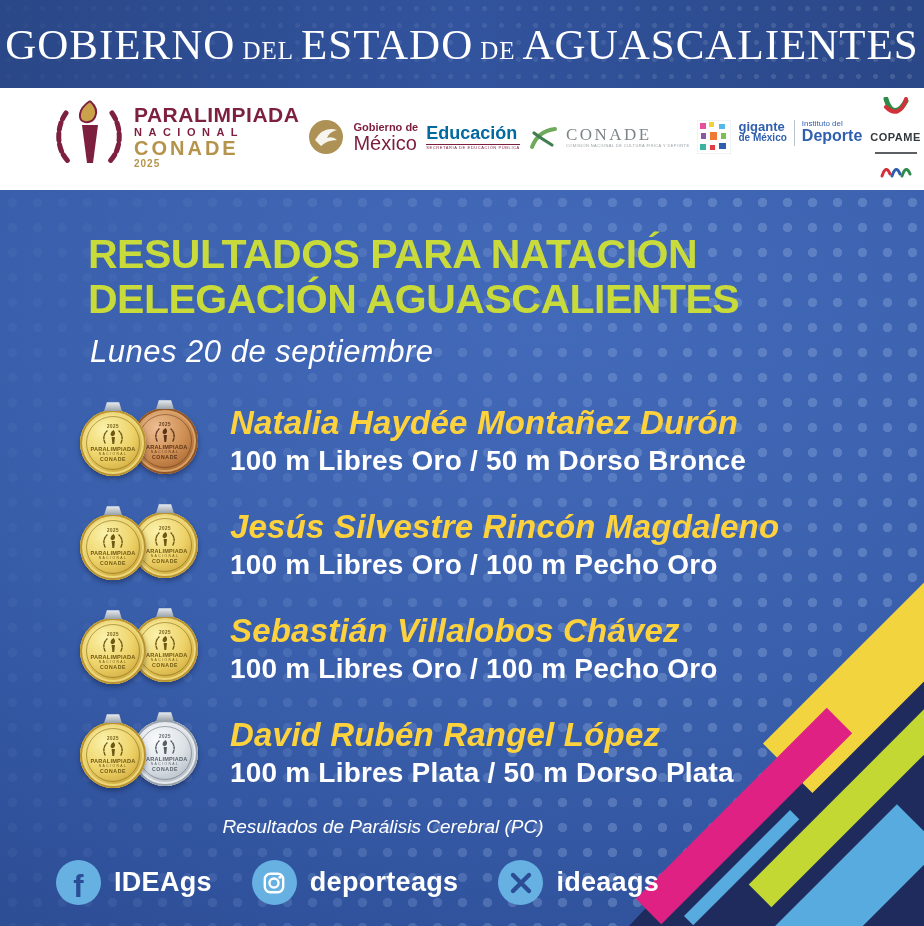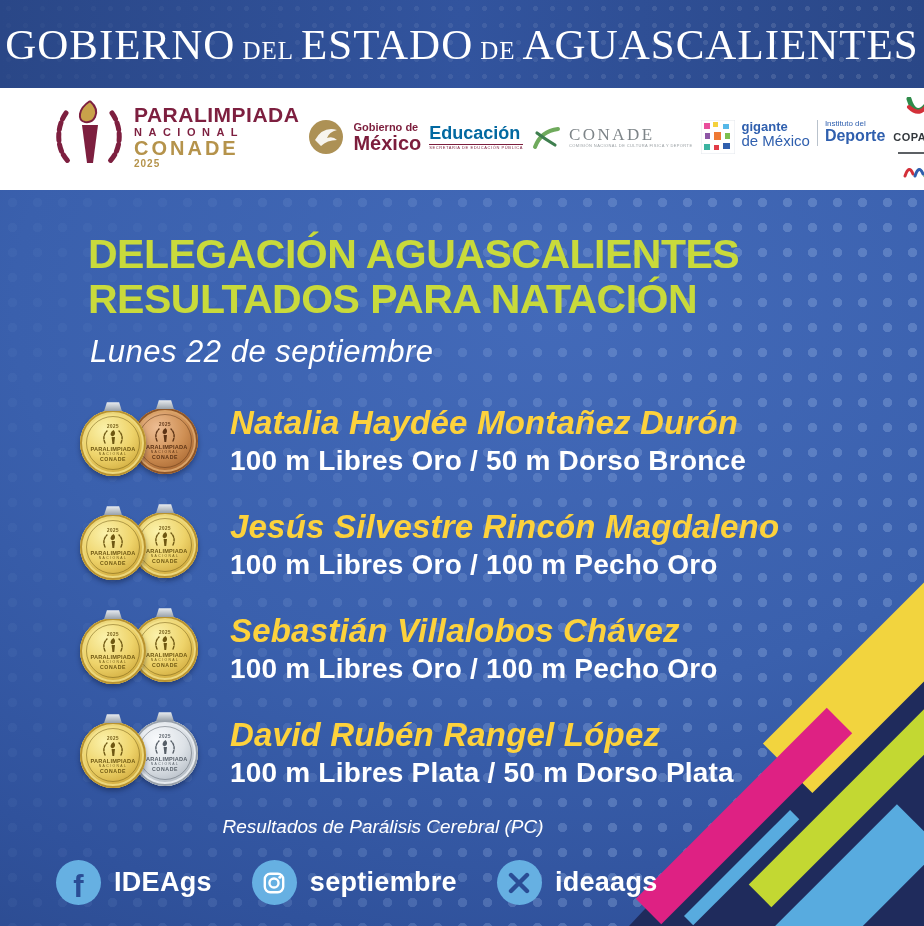--- a/index.html
+++ b/index.html
@@ -35,34 +35,34 @@
 
   
   .paral-text { display:flex; flex-direction:column; line-height:1.05; }
   .paral-text .p1 { color:#7d1f3f; font-weight:bold; font-size:21px; letter-spacing:.5px; }
   .paral-text .p2 { color:#7d1f3f; font-size:11px; letter-spacing:6.5px; font-weight:bold; }
   .paral-text .p3 { color:#b5934b; font-size:20px; font-weight:bold; letter-spacing:3px; }
   .paral-text .p4 { color:#b5934b; font-size:10px; font-weight:bold; letter-spacing:1px; }
 
   .gmx-text { display:flex; flex-direction:column; line-height:1; }
   .gmx-text .g1 { color:#7c1d3c; font-size:11px; font-weight:bold; }
-  .gmx-text .g2 { color:#7c1d3c; font-size:20px; font-weight:bold; }
+  .gmx-text .g2 { color:#7c1d3c; font-size:20px; font-weight:normal; }
 
   .edu-text { display:flex; flex-direction:column; line-height:1.2; }
   .edu-text .e1 { color:#0369a1; font-size:18px; font-weight:bold; }
   .edu-text .e2 { color:#7c1d3c; font-size:4px; letter-spacing:.6px; border-top:1px solid #7c1d3c; padding-top:1px; }
 
   .conade-text { display:flex; flex-direction:column; line-height:1.15; }
   .conade-text .c1 { color:#7d8488; font-size:17px; letter-spacing:2.5px; font-family:"Liberation Serif",serif; }
   .conade-text .c2 { color:#9aa0a4; font-size:4px; letter-spacing:.4px; }
 
   .gig { display:flex; align-items:flex-start; gap:7px; }
   .gig-text { display:flex; flex-direction:column; line-height:1; }
   .gig-text .gg1 { color:#2f5fae; font-size:13px; font-weight:bold; }
-  .gig-text .gg2 { color:#2f5fae; font-size:15px; }
+  .gig-text .gg2 { color:#2f5fae; font-size:10px;font-weight:bold; }
   .gig-sep { width:1px; height:26px; background:#b9c2cc; }
   .dep-text { display:flex; flex-direction:column; line-height:1; }
   .dep-text .d1 { color:#2f5fae; font-size:8px; }
   .dep-text .d2 { color:#2f5fae; font-size:16px; font-weight:bold; }
 
   .copame { display:flex; flex-direction:column; align-items:center; line-height:1; }
   .copame .cp1 { color:#33383d; font-size:11px; font-weight:bold; letter-spacing:.5px; margin-top:1px; }
   .copame .cp-line { width:42px; height:2px; background:#33383d; margin:1px 0 2px; opacity:.8; }
 
   
@@ -243,24 +243,24 @@
       <g transform="rotate(-45 148 492)">
           <rect x="73" y="485" width="150" height="13" fill="#58abdf"></rect>
         </g>
       <g transform="rotate(-45 240 535)">
           <rect x="120" y="504" width="240" height="62" fill="#58abdf"></rect>
         </g>
     </svg>
 
     <div class="content">
       <div class="page-title">
+        <div>RESULTADOS PARA NATACIÓN</div>
         <div>DELEGACIÓN AGUASCALIENTES</div>
-        <div>RESULTADOS PARA NATACIÓN</div>
-      </div>
-      <div class="page-date">Lunes 22 de septiembre</div>
+      </div>
+      <div class="page-date">Lunes 20 de septiembre</div>
 
       <div class="rows">
 
         <div class="athlete-row">
           <div class="medal-pair">
             <div class="medal gold">
               <span class="tab"></span>
               <span class="yr">2025</span>
               <svg width="26" height="16" viewBox="0 0 26 16">
                 <path d="M5 14 Q2 7 7 2" fill="none" stroke="var(--ink)" stroke-width="1.4" stroke-linecap="round" stroke-dasharray="2.5 1.5"></path>
@@ -409,21 +409,21 @@
           <span class="social-handle">IDEAgs</span>
         </div>
         <div class="social-item">
           <div class="social-disc">
             <svg width="26" height="26" viewBox="0 0 24 24">
               <rect x="3.5" y="3.5" width="17" height="17" rx="5" fill="none" stroke="#ffffff" stroke-width="2.2"></rect>
               <circle cx="12" cy="12" r="4.2" fill="none" stroke="#ffffff" stroke-width="2.2"></circle>
               <circle cx="17.4" cy="6.6" r="1.4" fill="#ffffff"></circle>
             </svg>
           </div>
-          <span class="social-handle">septiembre</span>
+          <span class="social-handle">deporteags</span>
         </div>
         <div class="social-item">
           <div class="social-disc">
             <svg width="24" height="24" viewBox="0 0 24 24">
               <path d="M4 4 L20 20 M20 4 L4 20" stroke="#2a4d95" stroke-width="4.4" stroke-linecap="round"></path>
             </svg>
           </div>
           <span class="social-handle">ideaags</span>
         </div>
       </div>

